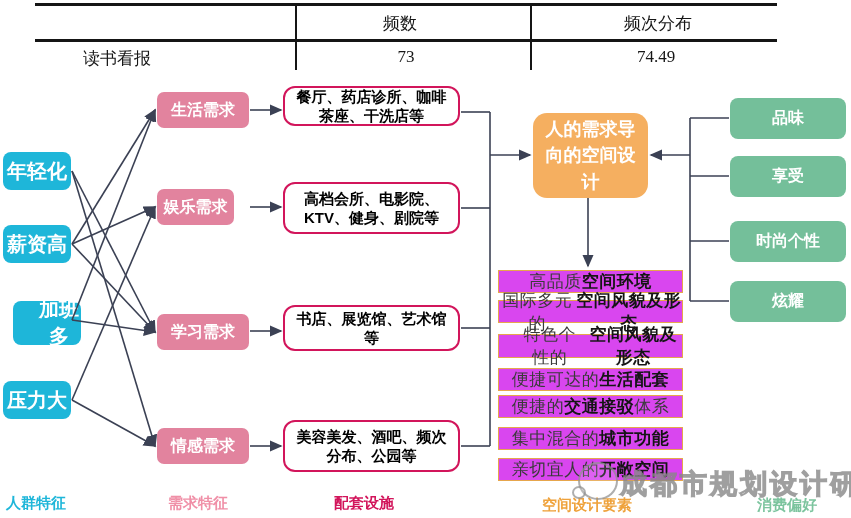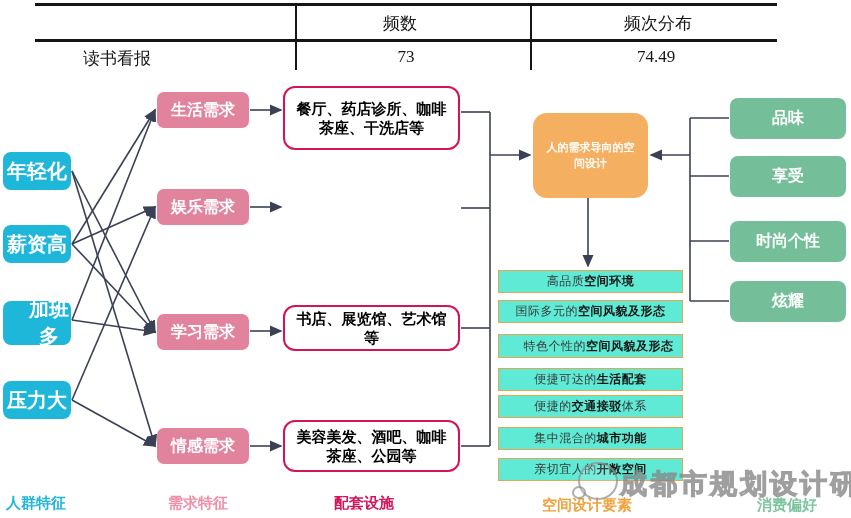--- a/index.html
+++ b/index.html
@@ -9,24 +9,24 @@
   .tline{position:absolute;background:#151515;}
   .tcell{position:absolute;font-family:"Liberation Serif","DejaVu Serif",serif;
          font-size:17px;color:#161616;text-align:center;}
   
   .node{position:absolute;box-sizing:border-box;display:flex;align-items:center;
         justify-content:center;text-align:center;z-index:2;font-weight:bold;}
   .teal{background:#1eb6d9;color:#fff;border-radius:8px;font-size:20px;}
   .pink{background:#e2839e;color:#fff;border-radius:7px;font-size:16px;}
   .fac{background:#fff;border:2.5px solid #d2155b;border-radius:12px;color:#000;
        font-size:15px;line-height:1.3;padding:2px 8px;}
-  .core{background:#f5af60;color:#fff;border-radius:14px;font-size:11px;
+  .core{background:#f5af60;color:#fff;border-radius:14px;font-size:18px;
         line-height:1.45;padding:0 12px;}
   .green{background:#74bf9a;color:#fff;border-radius:8px;font-size:16px;}
-  .elem{background:#5eead4;border:1.5px solid #e6a64c;color:#3a3a3a;font-size:12px;
+  .elem{background:#d946ef;border:1.5px solid #e6a64c;color:#3a3a3a;font-size:17px;
         font-weight:normal;letter-spacing:.5px;}
   .elem b{color:#151515;}
   .catlabel{position:absolute;font-size:15px;font-weight:bold;z-index:2;}
   
   svg.wires{position:absolute;left:0;top:0;z-index:4;pointer-events:none;}
   
   .wm{position:absolute;z-index:6;pointer-events:none;}
   .wm-text{font-size:27px;font-weight:bold;letter-spacing:3px;color:transparent;
            -webkit-text-stroke:1.2px rgba(135,135,135,.8);
            font-family:"Liberation Sans","DejaVu Sans",sans-serif;white-space:nowrap;}
@@ -43,31 +43,32 @@
   <div class="tline" style="left:295px;top:3px;width:2px;height:67px;"></div>
   <div class="tline" style="left:530px;top:3px;width:2px;height:67px;"></div>
   <div class="tcell" style="left:340px;top:12px;width:120px;">频数</div>
   <div class="tcell" style="left:578px;top:12px;width:160px;">频次分布</div>
   <div class="tcell" style="left:57px;top:47px;width:120px;">读书看报</div>
   <div class="tcell" style="left:346px;top:47px;width:120px;">73</div>
   <div class="tcell" style="left:596px;top:47px;width:120px;">74.49</div>
 
   <div class="node teal" style="left:3px;top:152px;width:68px;height:38px;">年轻化</div>
   <div class="node teal" style="left:3px;top:225px;width:68px;height:38px;">薪资高</div>
-  <div class="node teal" style="left:3px;top:301px;width:68px;height:44px;padding-left:24px;">加班多</div>
+  <div class="node teal" style="left:13px;top:301px;width:68px;height:44px;padding-left:24px;">加班多</div>
   <div class="node teal" style="left:3px;top:381px;width:68px;height:38px;">压力大</div>
 
   <div class="node pink" style="left:157px;top:92px;width:92px;height:36px;">生活需求</div>
-  <div class="node pink" style="left:157px;top:189px;width:92px;height:36px;">娱乐需求</div>
+  <div class="node pink" style="left:157px;top:189px;width:77px;height:36px;">娱乐需求</div>
   <div class="node pink" style="left:157px;top:314px;width:92px;height:36px;">学习需求</div>
   <div class="node pink" style="left:157px;top:428px;width:92px;height:36px;">情感需求</div>
 
-  <div class="node fac" style="left:283px;top:86px;width:177px;height:64px;text-align:center;">餐厅、药店诊所、咖啡茶座、干洗店等</div>
+  <div class="node fac" style="left:283px;top:86px;width:177px;height:40px;text-align:center;">餐厅、药店诊所、咖啡茶座、干洗店等</div>
+  <div class="node fac" style="left:283px;top:182px;width:177px;height:52px;">高档会所、电影院、KTV、健身、剧院等</div>
   <div class="node fac" style="left:283px;top:305px;width:177px;height:46px;">书店、展览馆、艺术馆等</div>
-  <div class="node fac" style="left:283px;top:420px;width:177px;height:52px;">美容美发、酒吧、咖啡茶座、公园等</div>
+  <div class="node fac" style="left:283px;top:420px;width:177px;height:52px;">美容美发、酒吧、频次分布、公园等</div>
 
   <div class="node core" style="left:533px;top:113px;width:115px;height:85px;">人的需求导向的空间设计</div>
 
   <div class="node green" style="left:730px;top:98px;width:116px;height:41px;text-align:right;">品味</div>
   <div class="node green" style="left:730px;top:156px;width:116px;height:41px;">享受</div>
   <div class="node green" style="left:730px;top:221px;width:116px;height:41px;">时尚个性</div>
   <div class="node green" style="left:730px;top:281px;width:116px;height:41px;">炫耀</div>
 
   <div class="node elem" style="left:498px;top:270px;width:185px;height:23px;">
     <span>高品质</span>

